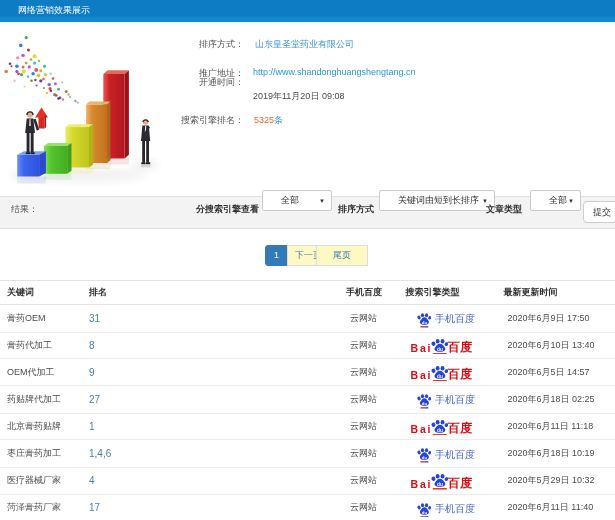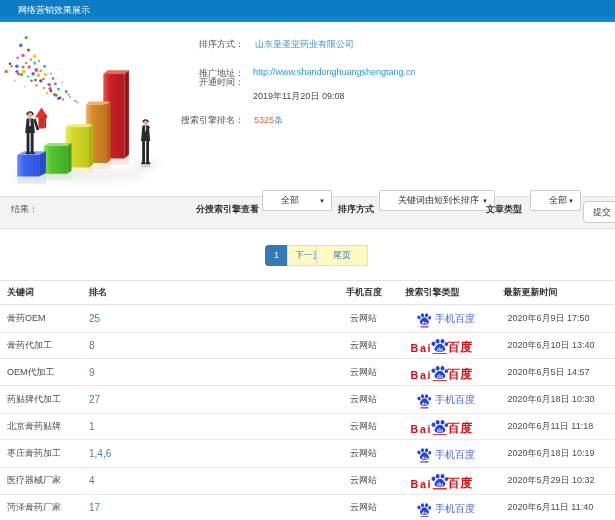--- a/index.html
+++ b/index.html
@@ -203,21 +203,21 @@
 <tbody>
       <tr>
         <th class="kw">关键词</th>
         <th>排名</th>
         <th>手机百度</th>
         <th>搜索引擎类型</th>
         <th>最新更新时间</th>
       </tr>
 <tr>
         <td class="kw">膏药OEM</td>
-        <td class="rank">25</td>
+        <td class="rank">31</td>
         <td>云网站</td>
         <td><span style="display:inline-flex;align-items:center;margin-left:7px;position:relative;top:2px;">
             <svg width="14.5" height="14.5" viewBox="0 0 100 100" style="display:block;margin-top:2px;">
               <g fill="#2543dd">
                 <ellipse cx="14" cy="31" rx="11" ry="13" transform="rotate(-22 14 31)"></ellipse>
                 <ellipse cx="38" cy="15" rx="11" ry="14"></ellipse>
                 <ellipse cx="66" cy="15" rx="11" ry="14"></ellipse>
                 <ellipse cx="88" cy="33" rx="10" ry="12" transform="rotate(22 88 33)"></ellipse>
                 <path d="M51,30 C64,30 69,41 77,50 C86,60 84,79 61,81 L41,81 C18,79 16,60 25,50 C33,41 38,30 51,30 Z"></path>
               </g>
@@ -283,21 +283,21 @@
                 <ellipse cx="66" cy="15" rx="11" ry="14"></ellipse>
                 <ellipse cx="88" cy="33" rx="10" ry="12" transform="rotate(22 88 33)"></ellipse>
                 <path d="M51,30 C64,30 69,41 77,50 C86,60 84,79 61,81 L41,81 C18,79 16,60 25,50 C33,41 38,30 51,30 Z"></path>
               </g>
               <text x="51" y="75" font-size="30" font-weight="bold" fill="#fff" text-anchor="middle" font-family="Liberation Sans">du</text>
               <rect x="24" y="91" width="30" height="9" fill="#e1251b"></rect>
               <rect x="54" y="91" width="24" height="9" fill="#2543dd"></rect>
             </svg>
             <span class="mtxt">手机百度</span>
           </span></td>
-        <td>2020年6月18日 10:30</td>
+        <td>2020年6月18日 02:25</td>
       </tr>
 <tr>
         <td class="kw">北京膏药贴牌</td>
         <td class="rank">1</td>
         <td>云网站</td>
         <td><span style="display:inline-flex;align-items:flex-end;margin-left:1px;height:16px;position:relative;top:1px;">
             <span class="bai">Bai</span>
             <svg width="17.5" height="15.5" viewBox="0 0 100 88" style="display:block;margin:0 0 0 -1.5px;" preserveAspectRatio="none">
               <g fill="#2543dd">
                 <ellipse cx="14" cy="27" rx="11" ry="12" transform="rotate(-22 14 27)"></ellipse>

